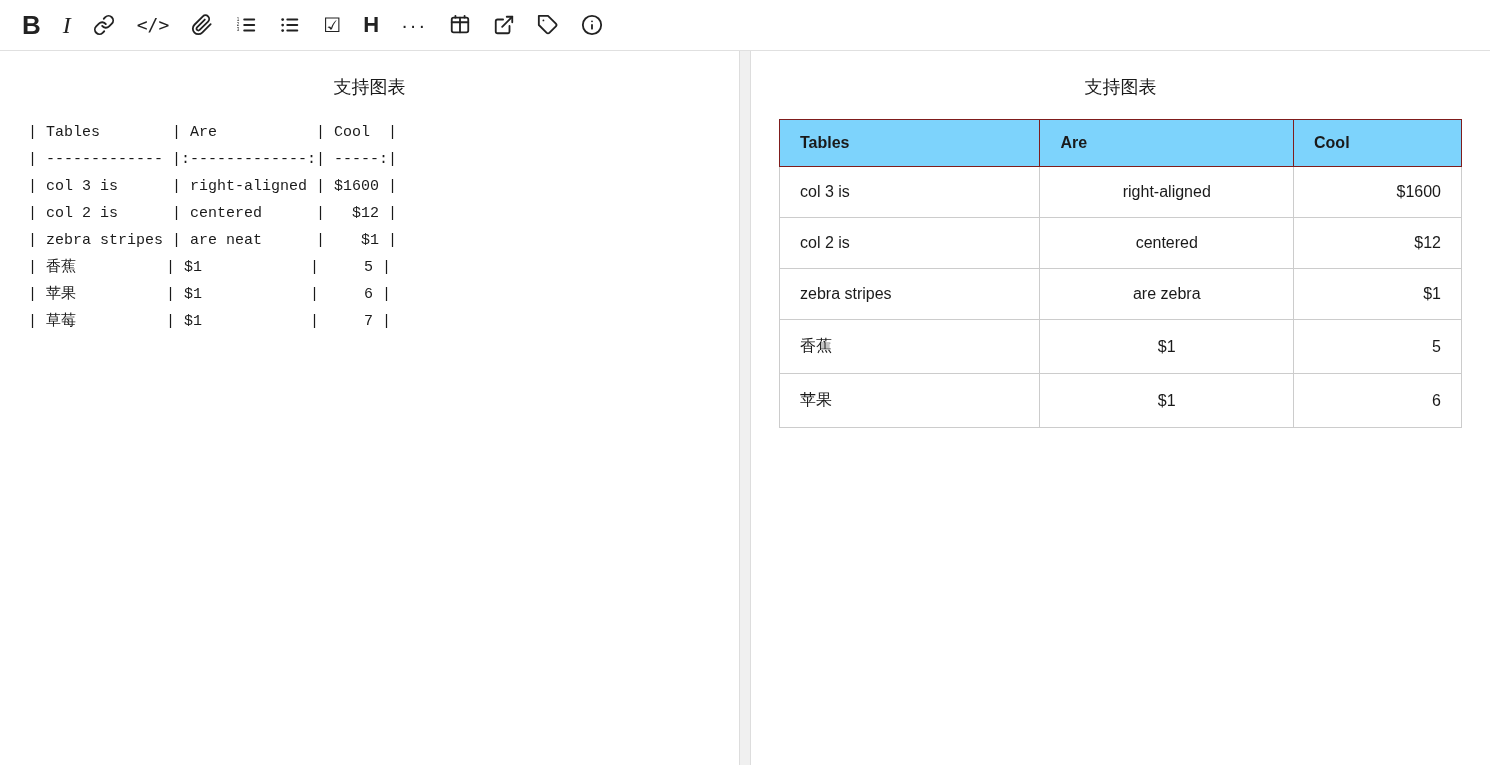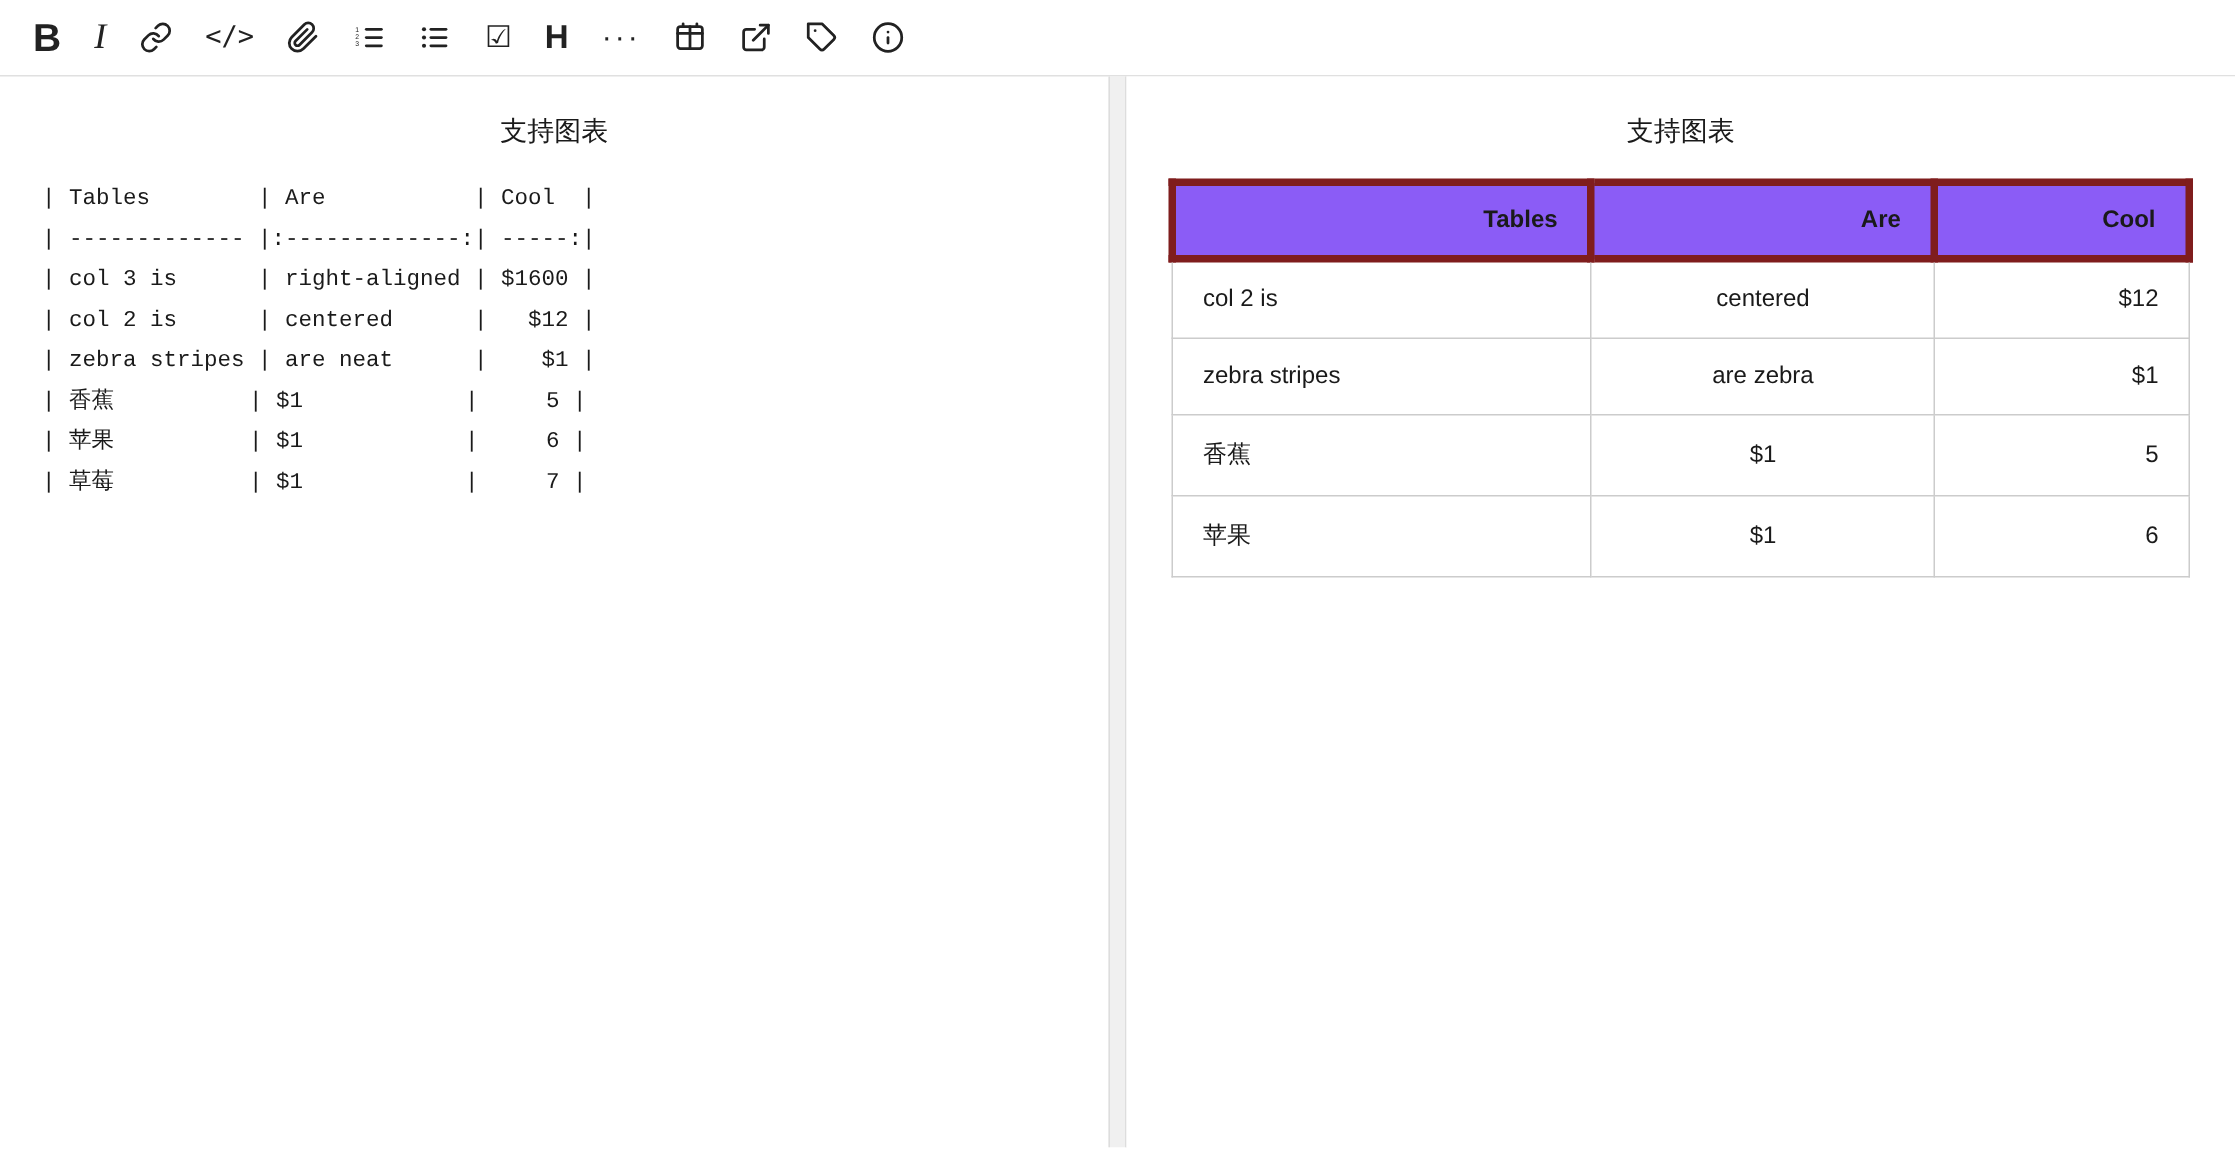--- a/index.html
+++ b/index.html
@@ -85,25 +85,25 @@
     }
 
     
     .rendered-table {
       border-collapse: collapse;
       width: 100%;
       font-size: 16px;
     }
 
     .rendered-table th {
-      background: #8b5cf6;
+      background: #7dd3fc;
       font-weight: 700;
       padding: 14px 20px;
-      text-align: right;
-      border: 5px solid #7f1d1d;
+      text-align: left;
+      border: 1px solid #7f1d1d;
     }
 
     .rendered-table td {
       padding: 16px 20px;
       border: 1px solid #ccc;
       text-align: center;
     }
 
     .rendered-table td.left {
       text-align: left;
@@ -215,20 +215,25 @@
     <table class="rendered-table" id="rendered-table">
       <thead id="table-head">
           <tr>
             <th>Tables</th>
             <th>Are</th>
             <th>Cool</th>
           </tr>
         </thead>
       <tbody id="table-body">
           <tr>
+            <td class="left">col 3 is</td>
+            <td class="center">right-aligned</td>
+            <td class="right">$1600</td>
+          </tr>
+          <tr>
             <td class="left">col 2 is</td>
             <td class="center">centered</td>
             <td class="right">$12</td>
           </tr>
           <tr>
             <td class="left">zebra stripes</td>
             <td class="center">are zebra</td>
             <td class="right">$1</td>
           </tr>
           <tr>

